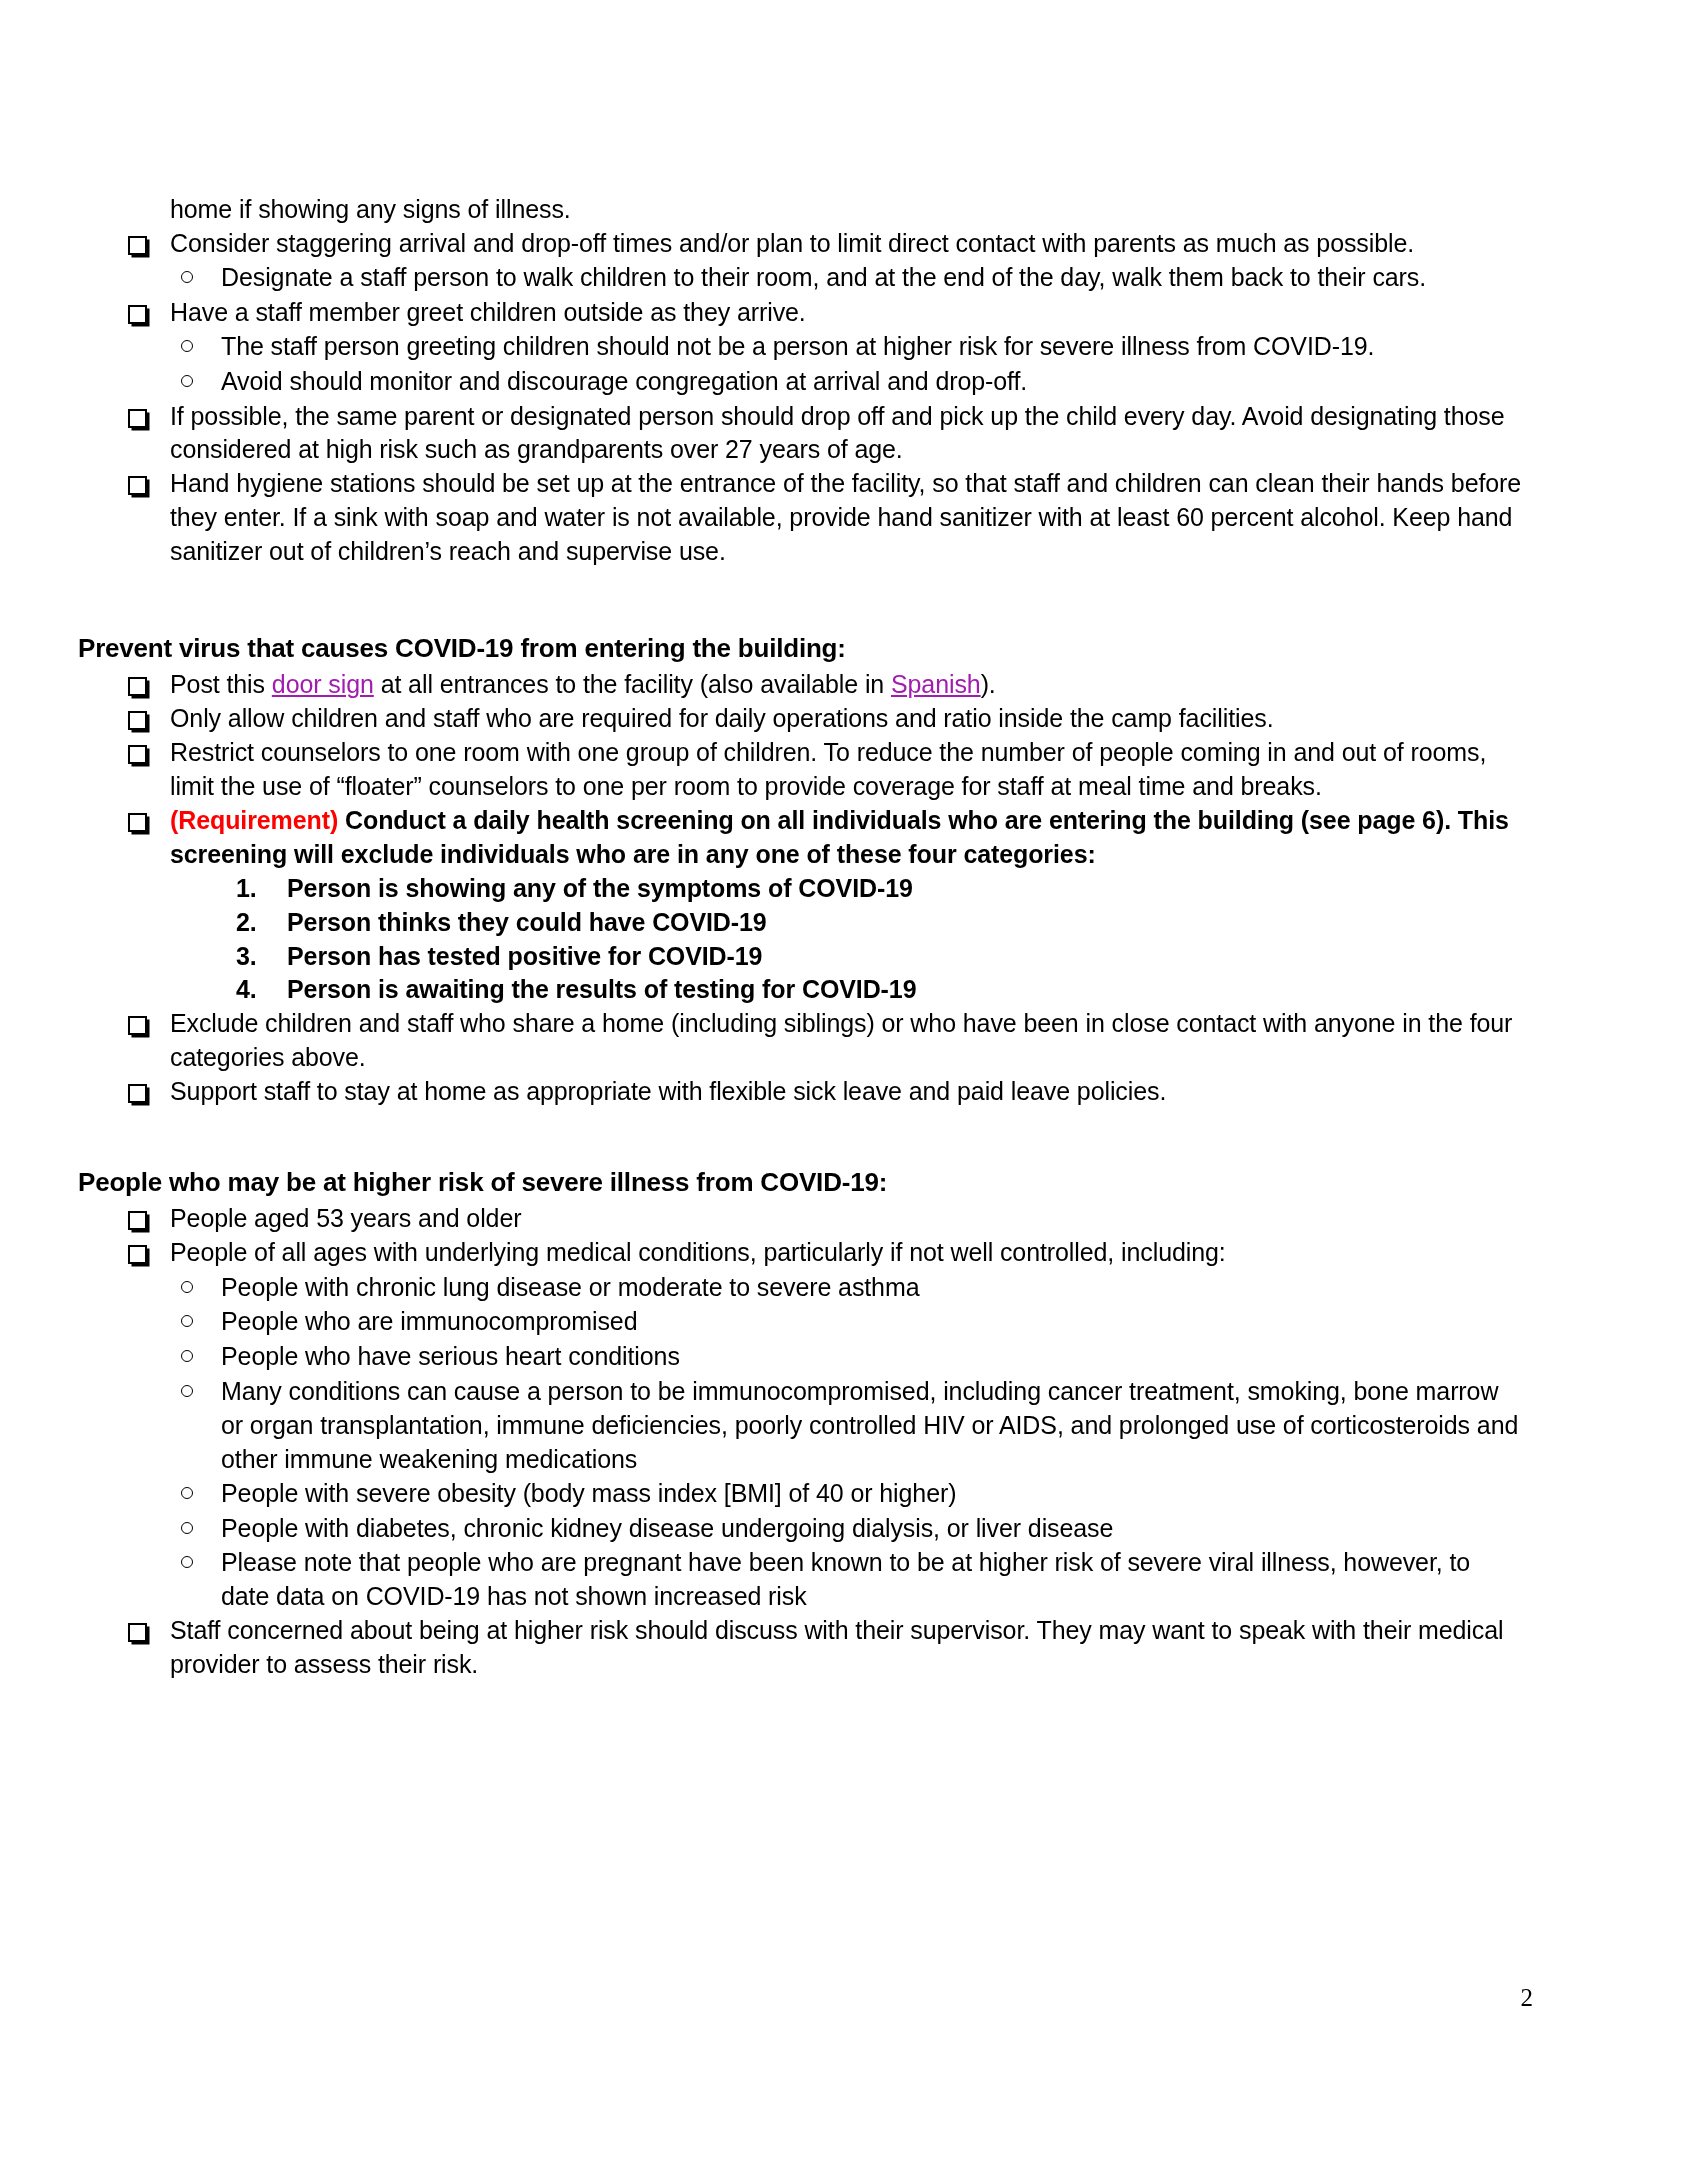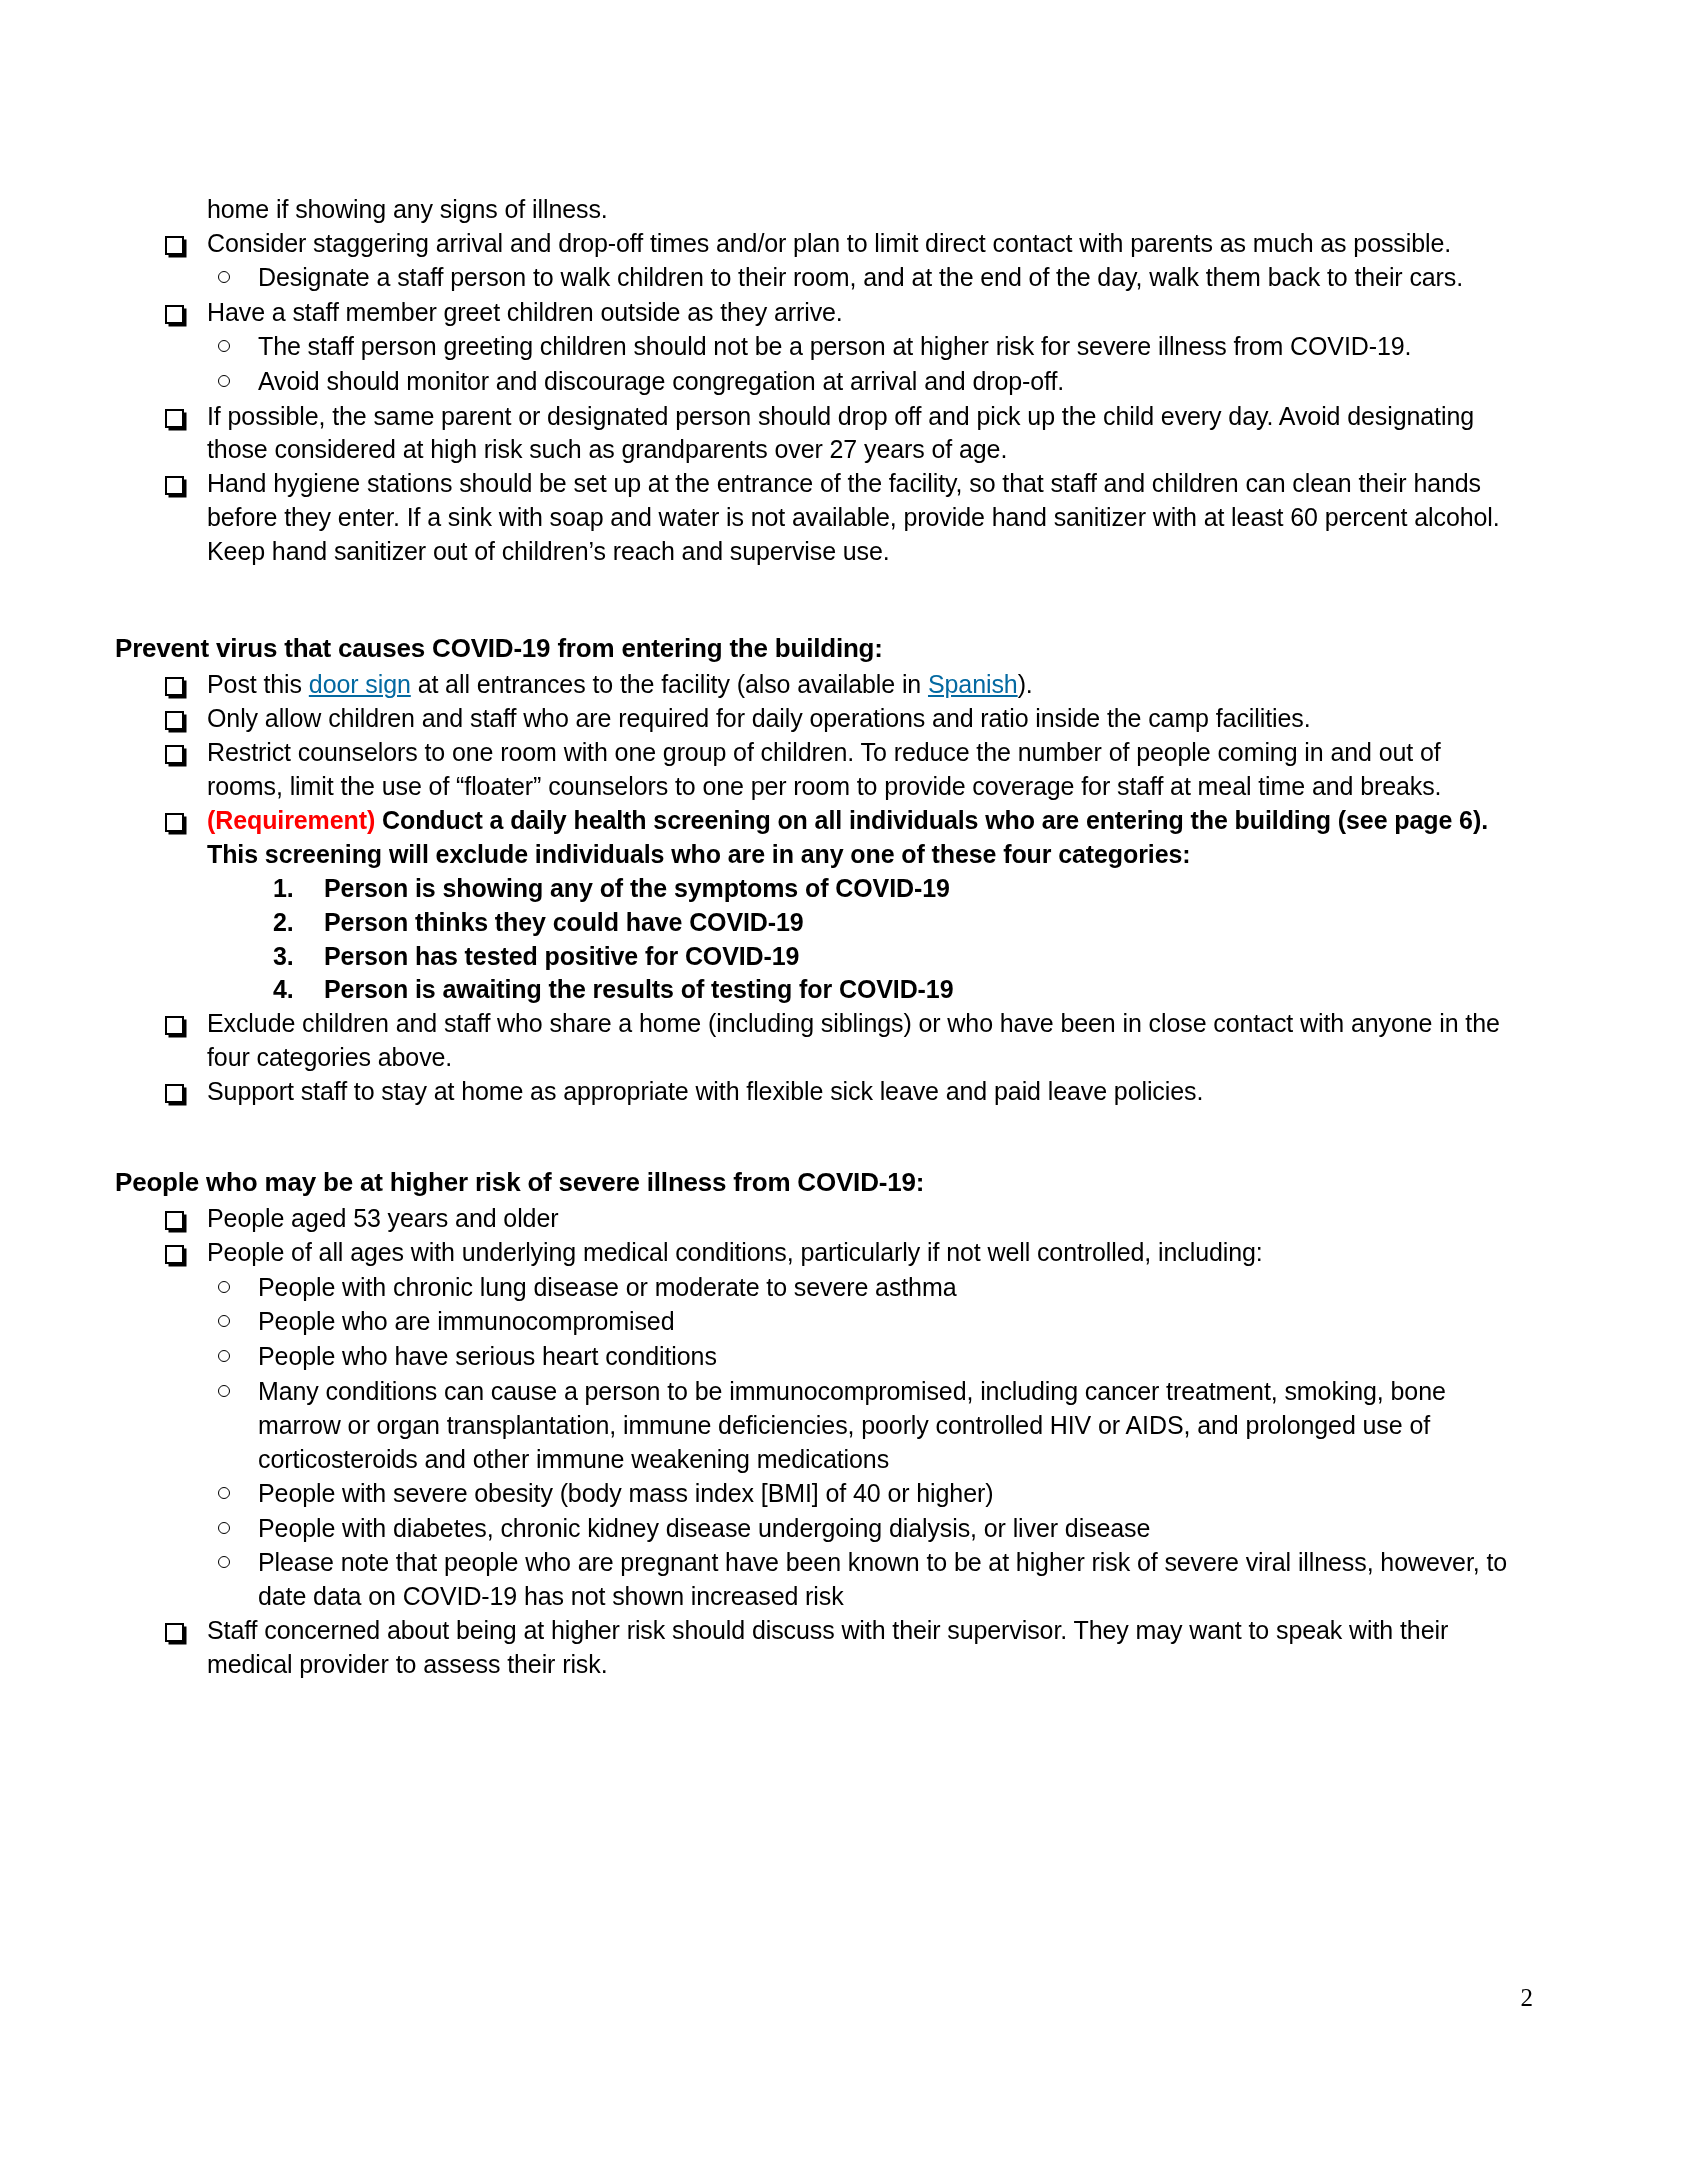--- a/index.html
+++ b/index.html
@@ -13,21 +13,21 @@
     font-family: "Liberation Sans", sans-serif;
     color: #000000;
     position: relative;
     overflow: hidden;
   }
   .page {
     position: relative;
     width: 1683px;
     height: 2148px;
     box-sizing: border-box;
-    padding: 193px 158px 0 115px;
+    padding: 193px 158px 0 78px;
   }
 
   
   .doc {
     font-size: 25px;
     line-height: 1.355;
     letter-spacing: -0.1px;
   }
 
   
@@ -91,21 +91,21 @@
     padding-left: 158px;
     font-weight: bold;
   }
   .lvl3 .marker {
     width: 51px;
     font-weight: bold;
   }
 
   
   .lnk {
-    color: #0369a1;
+    color: #a21caf;
     text-decoration: underline;
   }
   .req {
     color: #ff0000;
     font-weight: bold;
   }
   .b { font-weight: bold; }
 
   
   .cbox {

